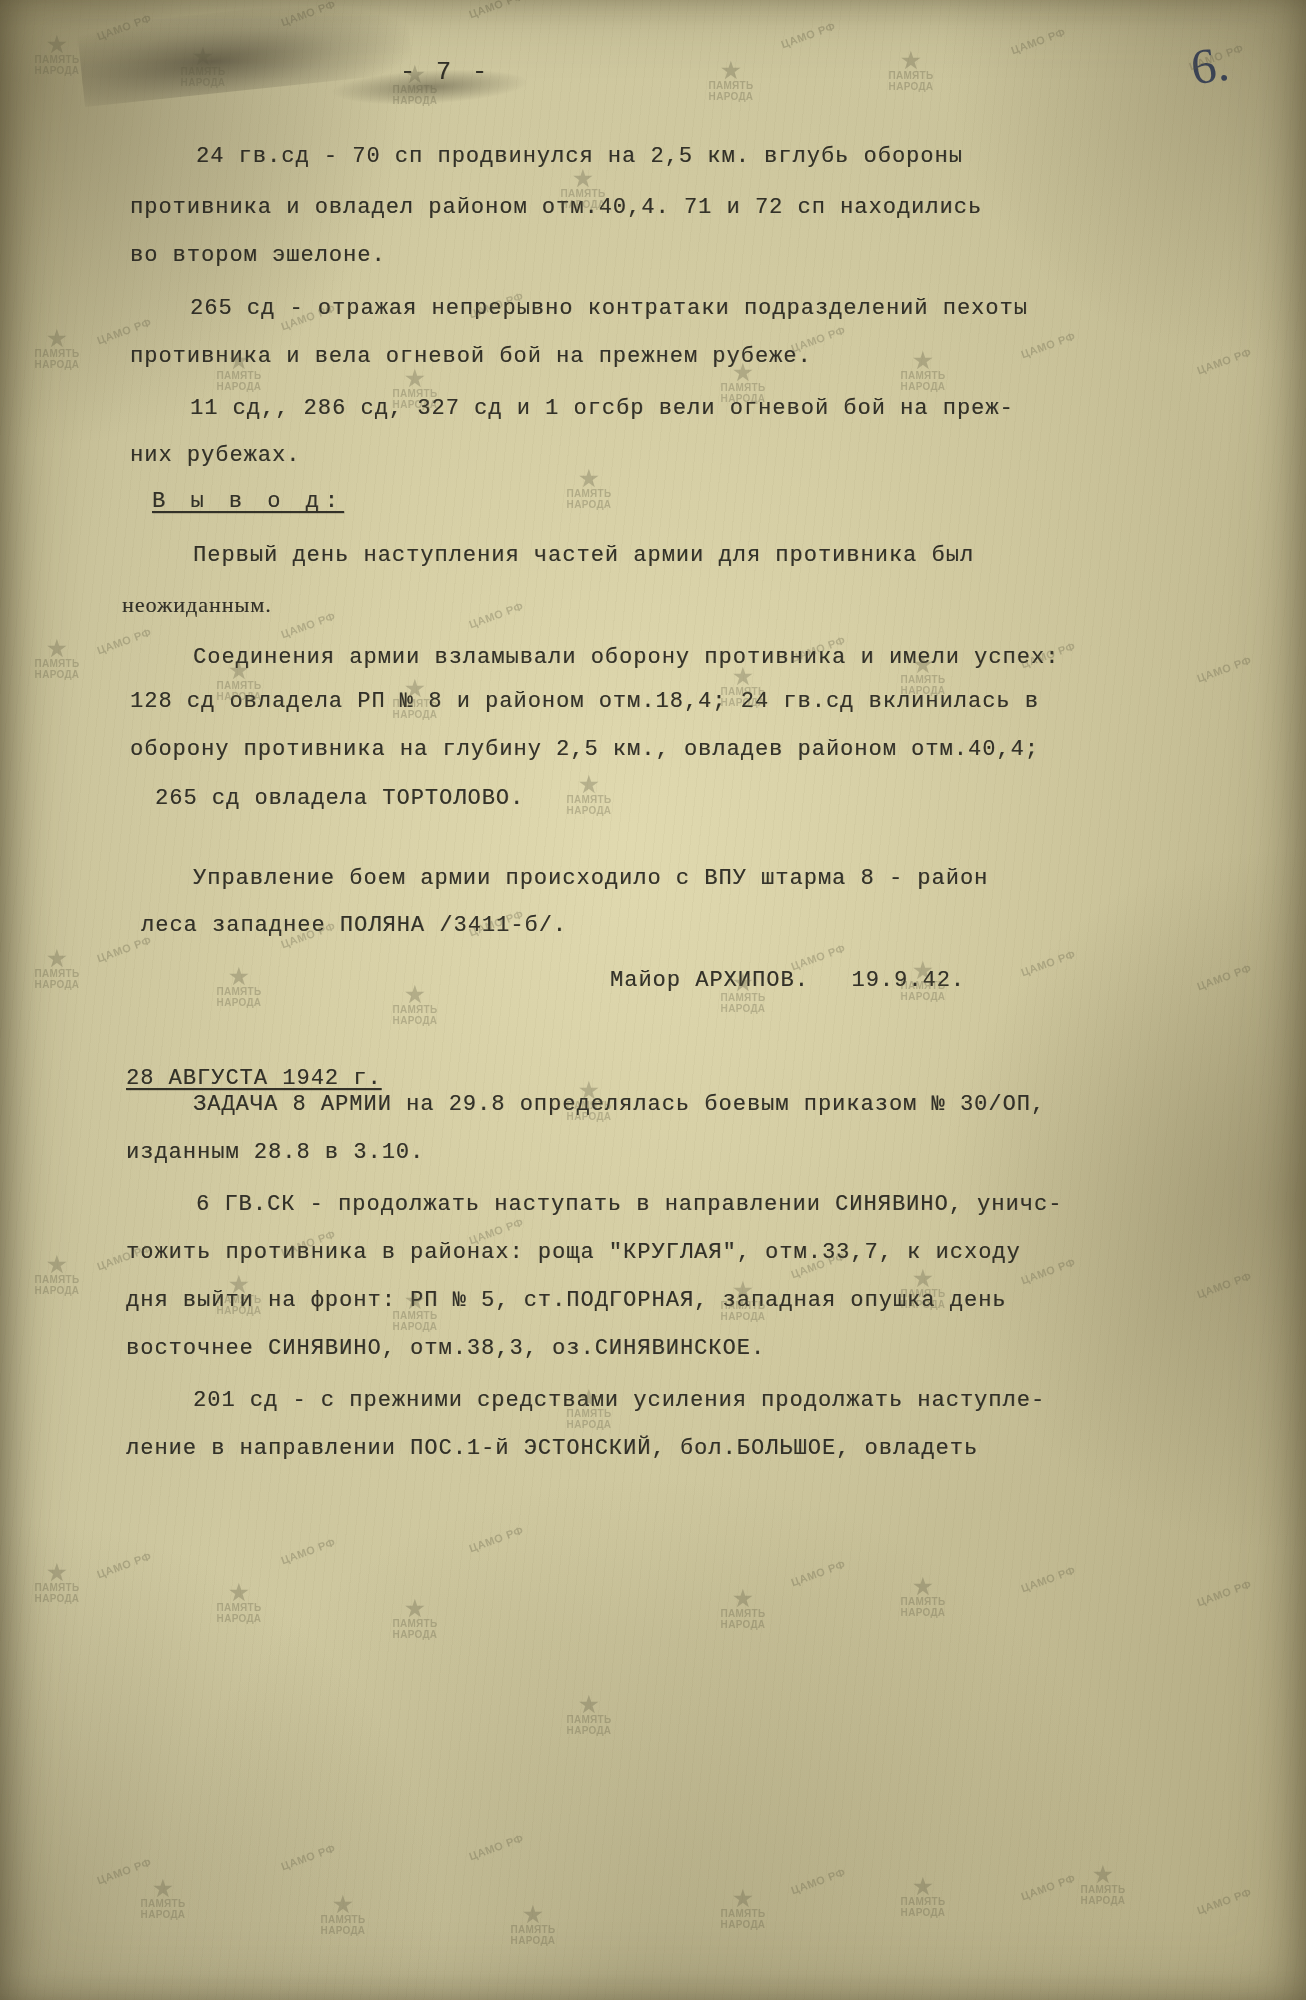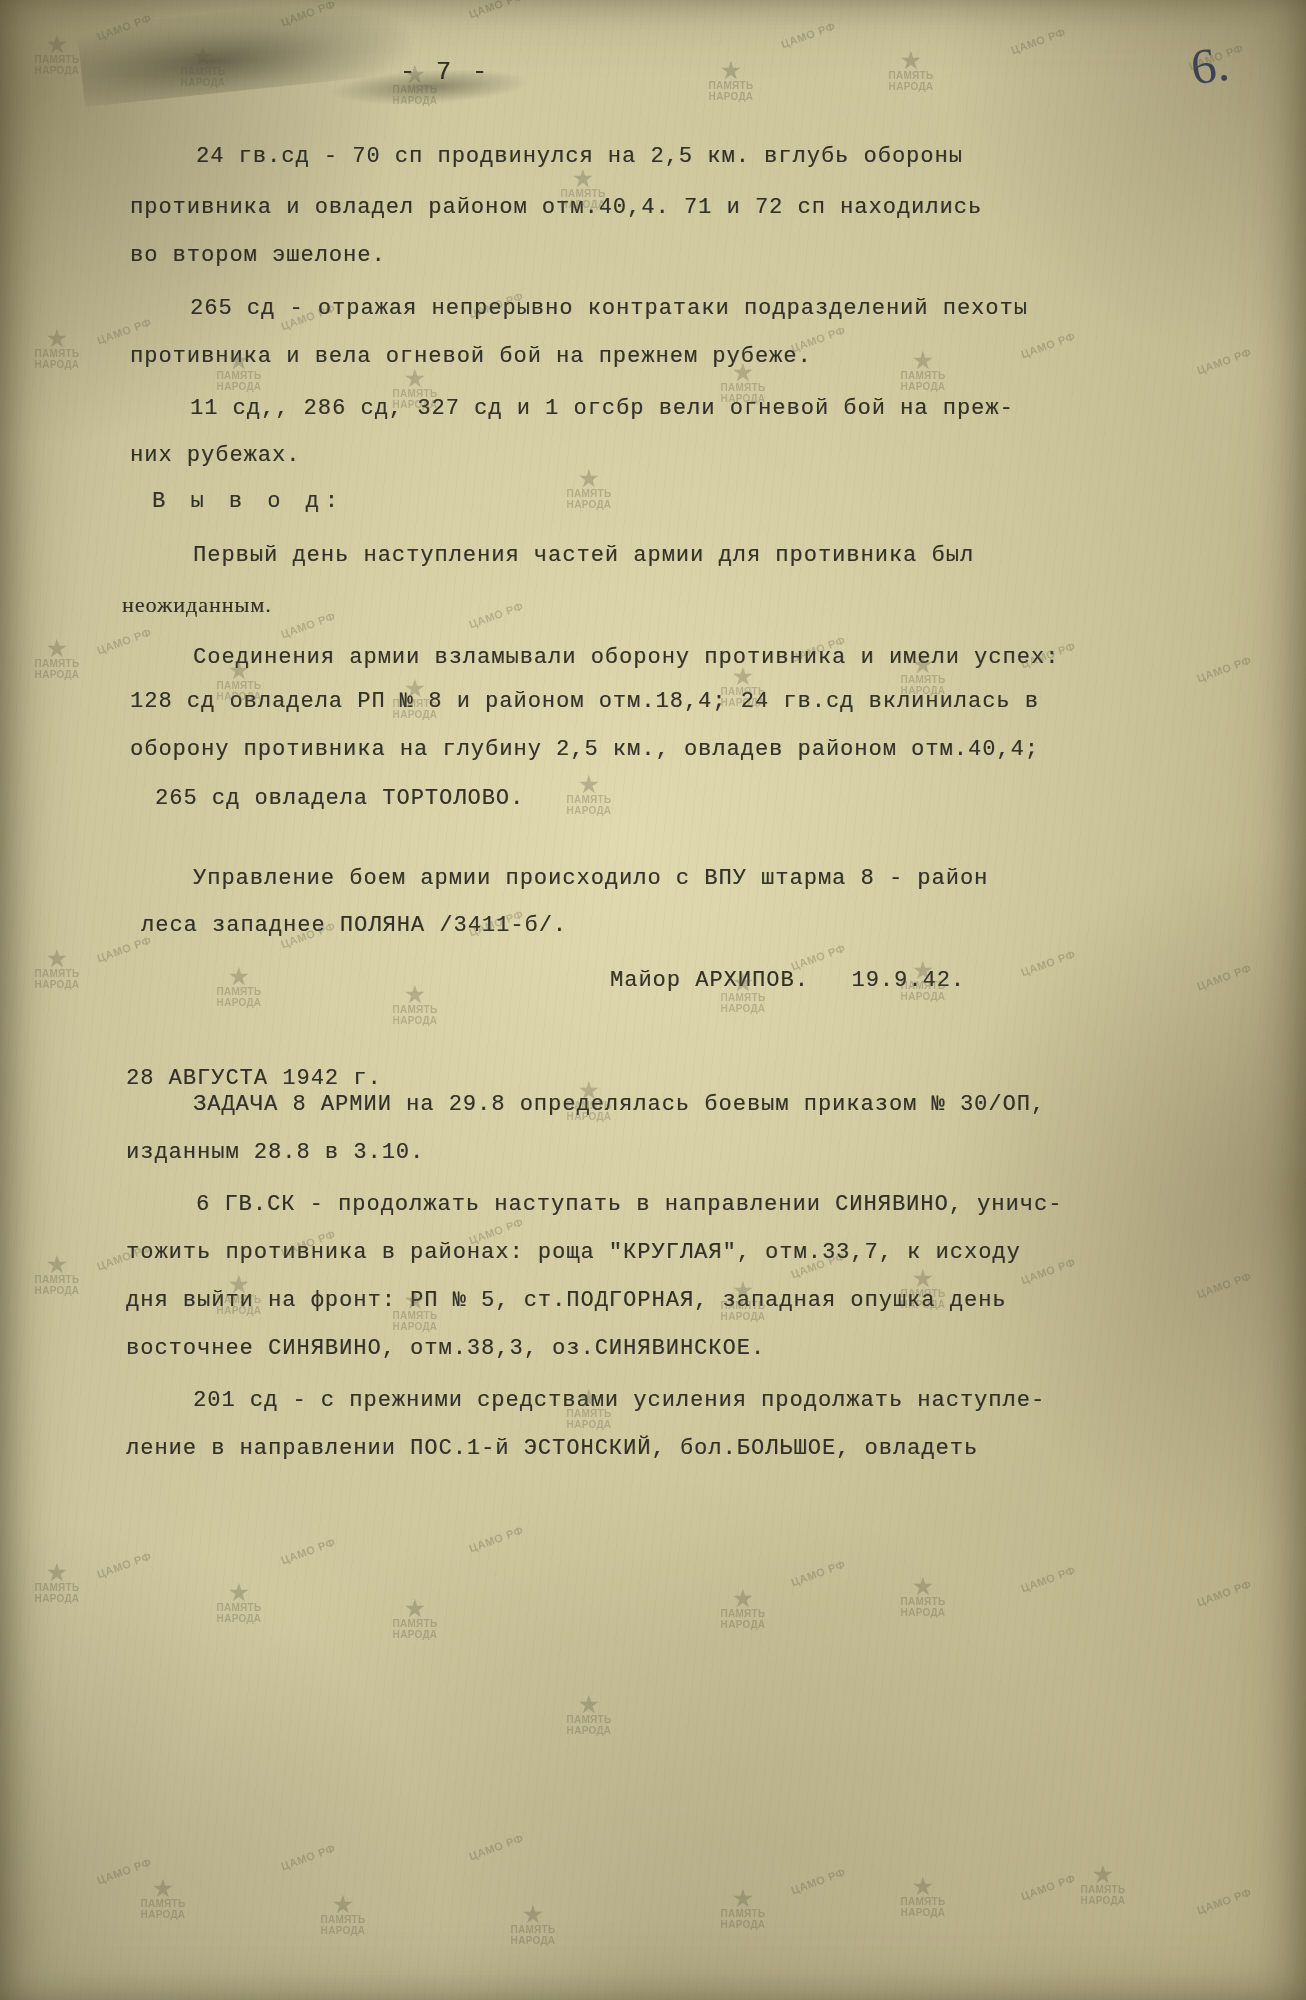--- a/index.html
+++ b/index.html
@@ -107,21 +107,21 @@
   .hand-num {
     position: absolute;
     right: 78px;
     top: 36px;
     font-family: "Liberation Serif", serif;
     font-size: 50px;
     color: #1d2a4a;
     transform: rotate(-8deg);
     opacity: 0.78;
   }
-  .u { text-underline-offset: 4px; }
+  .u { text-decoration: underline; text-underline-offset: 4px; }
   .spaced { letter-spacing: 6px; }
   
   .wm {
     position: absolute;
     pointer-events: none;
     opacity: 0.30;
     color: #5d5a42;
     font-family: "Liberation Sans", sans-serif;
     text-align: center;
     line-height: 1.05;

